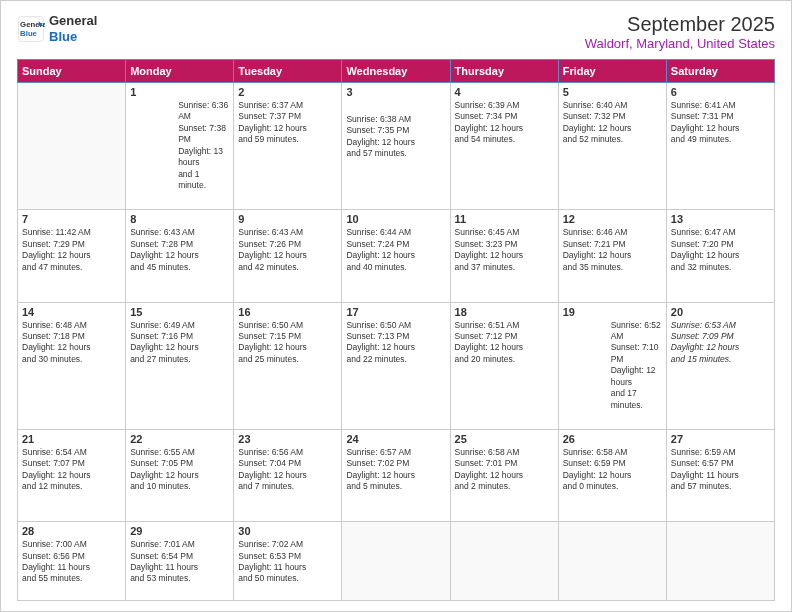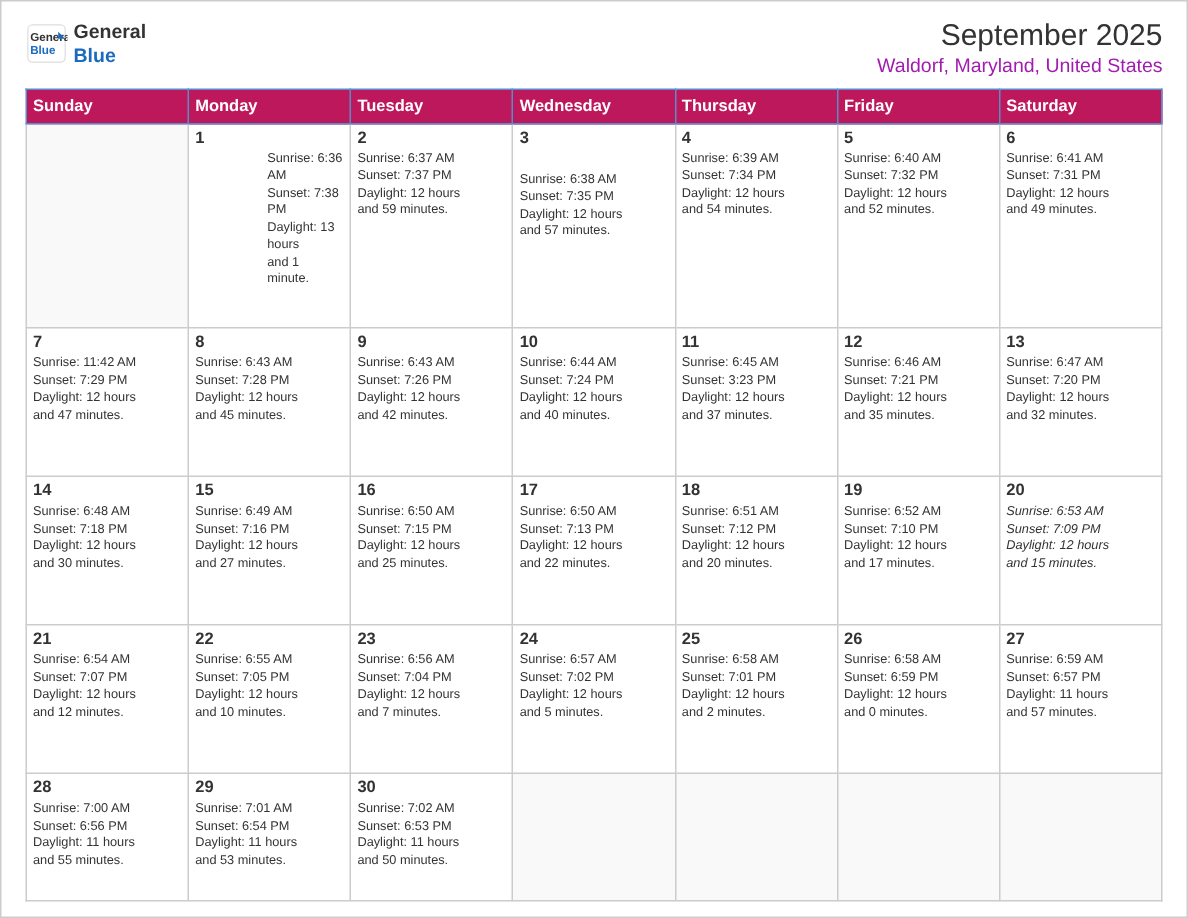--- a/index.html
+++ b/index.html
@@ -256,21 +256,21 @@
           </td>
           <td>
             <span class="day-num">18</span>
             <div class="day-info" style="white-space: pre-line;">Sunrise: 6:51 AM
 Sunset: 7:12 PM
 Daylight: 12 hours
 and 20 minutes.</div>
           </td>
           <td>
             <span class="day-num">19</span>
-            <div class="day-info" style="white-space: pre-line;">Sunrise: 6:52 AM
+            <div class="day-info" style="white-space: pre-line; margin-left: 48px;">Sunrise: 6:52 AM
 Sunset: 7:10 PM
 Daylight: 12 hours
 and 17 minutes.</div>
           </td>
           <td>
             <span class="day-num">20</span>
             <div class="day-info" style="white-space: pre-line; font-style: italic;">Sunrise: 6:53 AM
 Sunset: 7:09 PM
 Daylight: 12 hours
 and 15 minutes.</div>

